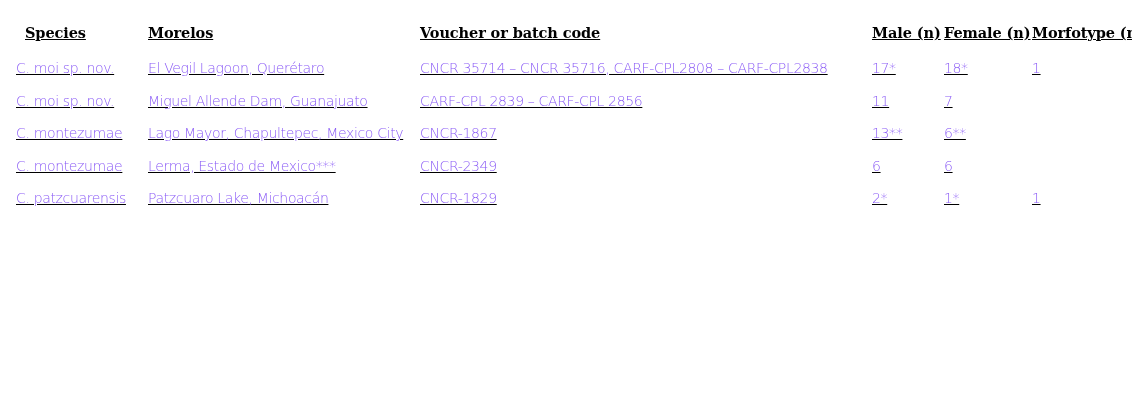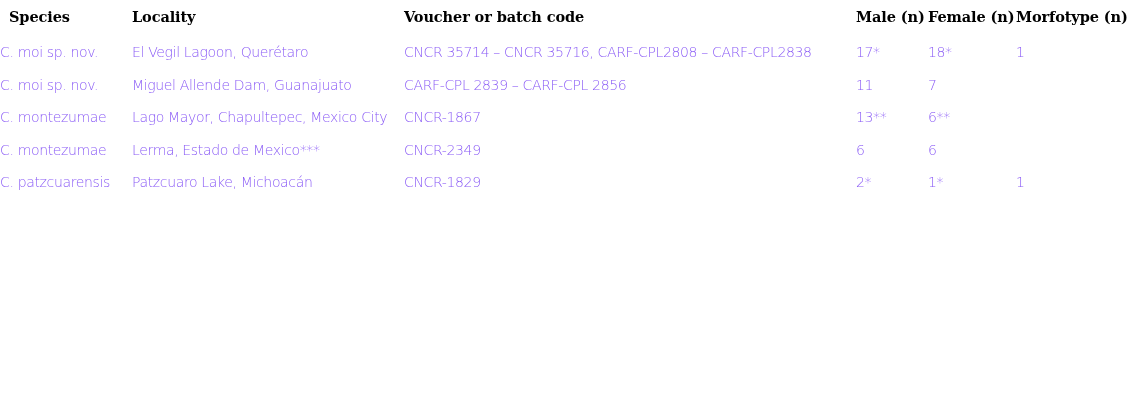--- a/index.html
+++ b/index.html
@@ -14,21 +14,22 @@
     font-family: "Liberation Serif", "DejaVu Serif", serif;
     color: #000000;
     -webkit-font-smoothing: none;
   }
 
   .table-wrap {
     position: relative;
     width: 936px;
     height: 408px;
     box-sizing: border-box;
-    padding: 0;
+    padding: 16px;
+    text-decoration: underline;
   }
 
   table.specimen-table {
     border-collapse: collapse;
     border-spacing: 0;
     width: 1132px;
     table-layout: fixed;
     margin: 0;
   }
 
@@ -88,21 +89,21 @@
       <col class="c-species">
       <col class="c-locality">
       <col class="c-voucher">
       <col class="c-male">
       <col class="c-female">
       <col class="c-morfotype">
     </colgroup>
     <thead>
       <tr>
         <th class="col-species">Species</th>
-        <th class="col-locality">Locality</th>
+        <th class="col-locality">Morelos</th>
         <th class="col-voucher">Voucher or batch code</th>
         <th class="col-male">Male (n)</th>
         <th class="col-female">Female (n)</th>
         <th class="col-morfotype">Morfotype (n)</th>
       </tr>
     </thead>
     <tbody>
       <tr>
         <td class="col-species">C. moi sp. nov.</td>
         <td class="col-locality">El Vegil Lagoon, Querétaro</td>

